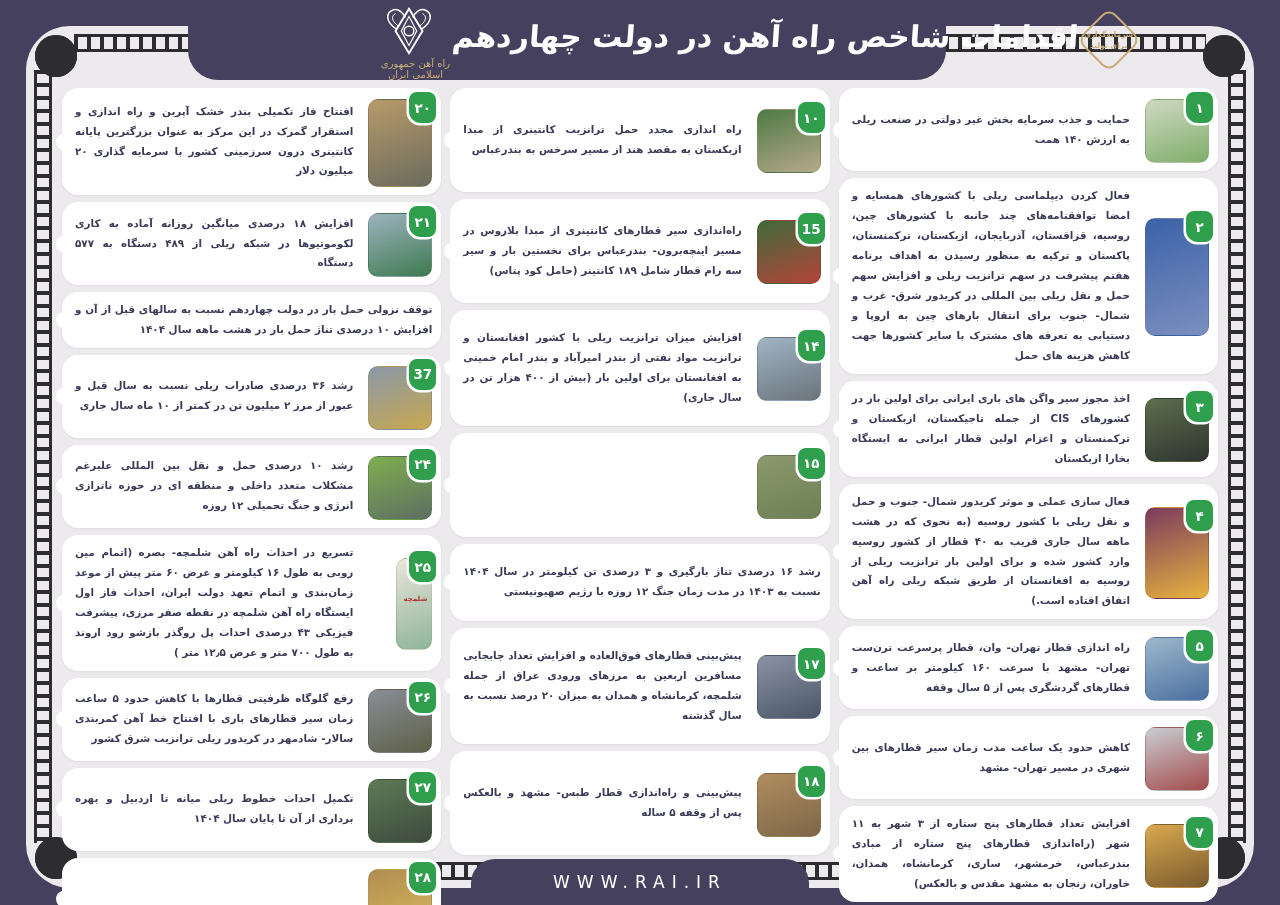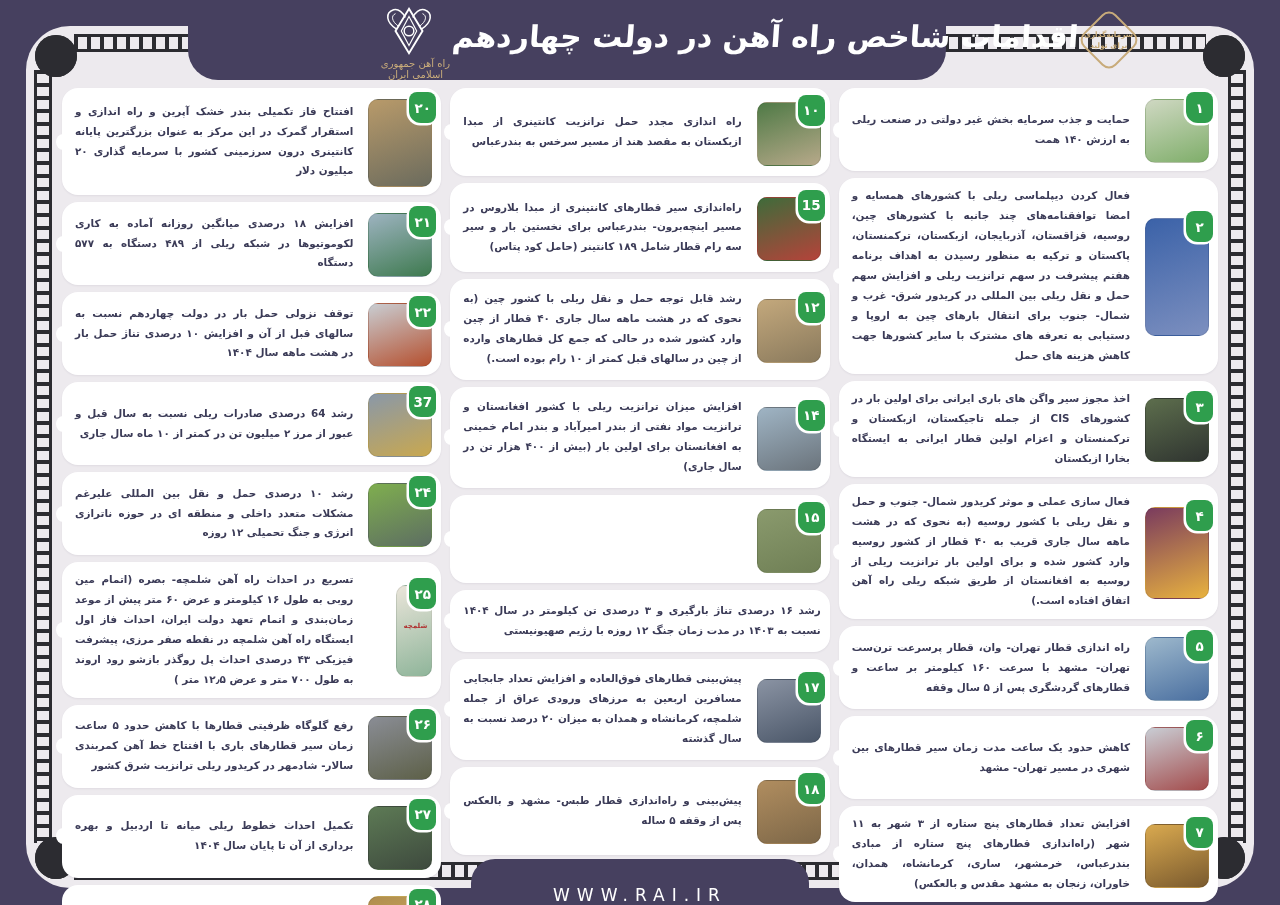--- a/index.html
+++ b/index.html
@@ -79,21 +79,21 @@
     transform:rotate(-45deg);
     color:var(--seal_gold);font-size:7.5px;font-weight:bold;
     direction:rtl;text-align:center;line-height:1.5;width:52px;
   }
 
   
   .footer-tab{
     position:absolute;bottom:0;left:50%;transform:translateX(-50%);
     width:338px;height:46px;background:var(--background_purple);
     border-radius:24px 24px 0 0;z-index:6;
-    display:flex;align-items:flex-end;justify-content:center;margin-top:28px;
+    display:flex;align-items:center;justify-content:center;margin-top:28px;
   }
   .footer-url{color:#fff;font-size:17px;letter-spacing:7px;font-weight:500;text-decoration:none;}
 
   
   .content{
     position:absolute;left:62px;right:62px;top:88px;bottom:50px;
     display:flex;direction:rtl;gap:9px;z-index:3;
   }
   .col{flex:1;display:flex;flex-direction:column;gap:7px;justify-content:space-between;min-width:0;}
   .card{
@@ -253,29 +253,20 @@
     <div class="media">
       <div class="photo" style="background: linear-gradient(160deg, rgb(63, 107, 58), rgb(181, 67, 58)); height: 64px;"></div>
       <div class="badge">
             <span>15</span>
           </div>
     </div>
     <div class="text">راه‌اندازی سیر قطارهای کانتینری از مبدا بلاروس در مسیر اینچه‌برون- بندرعباس برای نخستین بار و سیر سه رام قطار شامل ۱۸۹ کانتینر (حامل کود پتاس)</div>
   </div>
       <div class="card">
     <div class="media">
-      <div class="photo" style="background: linear-gradient(160deg, rgb(195, 168, 124), rgb(138, 122, 93)); height: 64px;"></div>
-      <div class="badge">
-            <span>۱۲</span>
-          </div>
-    </div>
-    <div class="text">رشد قابل توجه حمل و نقل ریلی با کشور چین (به نحوی که در هشت ماهه سال جاری ۴۰ قطار از چین وارد کشور شده در حالی که جمع کل قطارهای وارده از چین در سالهای قبل کمتر از ۱۰ رام بوده است.)</div>
-  </div>
-      <div class="card">
-    <div class="media">
       <div class="photo" style="background: linear-gradient(160deg, rgb(159, 180, 196), rgb(107, 116, 124)); height: 64px;"></div>
       <div class="badge">
             <span>۱۴</span>
           </div>
     </div>
     <div class="text">افزایش میزان ترانزیت ریلی با کشور افغانستان و ترانزیت مواد نفتی از بندر امیرآباد و بندر امام خمینی به افغانستان برای اولین بار (بیش از ۴۰۰ هزار تن در سال جاری)</div>
   </div>
       <div class="card">
     <div class="media">
       <div class="photo" style="background: linear-gradient(160deg, rgb(138, 154, 109), rgb(111, 127, 85)); height: 64px;"></div>
@@ -319,36 +310,30 @@
       <div class="card">
     <div class="media">
       <div class="photo" style="background: linear-gradient(160deg, rgb(157, 179, 192), rgb(62, 122, 79)); height: 64px;"></div>
       <div class="badge">
             <span>۲۱</span>
           </div>
     </div>
     <div class="text">افزایش ۱۸ درصدی میانگین روزانه آماده به کاری لکوموتیوها در شبکه ریلی از ۴۸۹ دستگاه به ۵۷۷ دستگاه</div>
   </div>
       <div class="card">
-    <div class="media">
-      <div class="photo" style="background: linear-gradient(160deg, rgb(201, 205, 210), rgb(181, 80, 47)); height: 64px;"></div>
-      <div class="badge">
-            <span>۲۲</span>
-          </div>
-    </div>
     <div class="text">توقف نزولی حمل بار در دولت چهاردهم نسبت به سالهای قبل از آن و افزایش ۱۰ درصدی تناژ حمل بار در هشت ماهه سال ۱۴۰۴</div>
   </div>
       <div class="card">
     <div class="media">
       <div class="photo" style="background: linear-gradient(160deg, rgb(138, 152, 168), rgb(201, 168, 79)); height: 64px;"></div>
       <div class="badge">
             <span>37</span>
           </div>
     </div>
-    <div class="text">رشد 64 درصدی صادرات ریلی نسبت به سال قبل و عبور از مرز ۲ میلیون تن در کمتر از ۱۰ ماه سال جاری</div>
+    <div class="text">رشد ۳۶ درصدی صادرات ریلی نسبت به سال قبل و عبور از مرز ۲ میلیون تن در کمتر از ۱۰ ماه سال جاری</div>
   </div>
       <div class="card">
     <div class="media">
       <div class="photo" style="background: linear-gradient(160deg, rgb(127, 174, 79), rgb(93, 110, 98)); height: 64px;"></div>
       <div class="badge">
             <span>۲۴</span>
           </div>
     </div>
     <div class="text">رشد ۱۰ درصدی حمل و نقل بین المللی علیرغم مشکلات متعدد داخلی و منطقه ای در حوزه ناترازی انرژی و جنگ تحمیلی ۱۲ روزه</div>
   </div>

